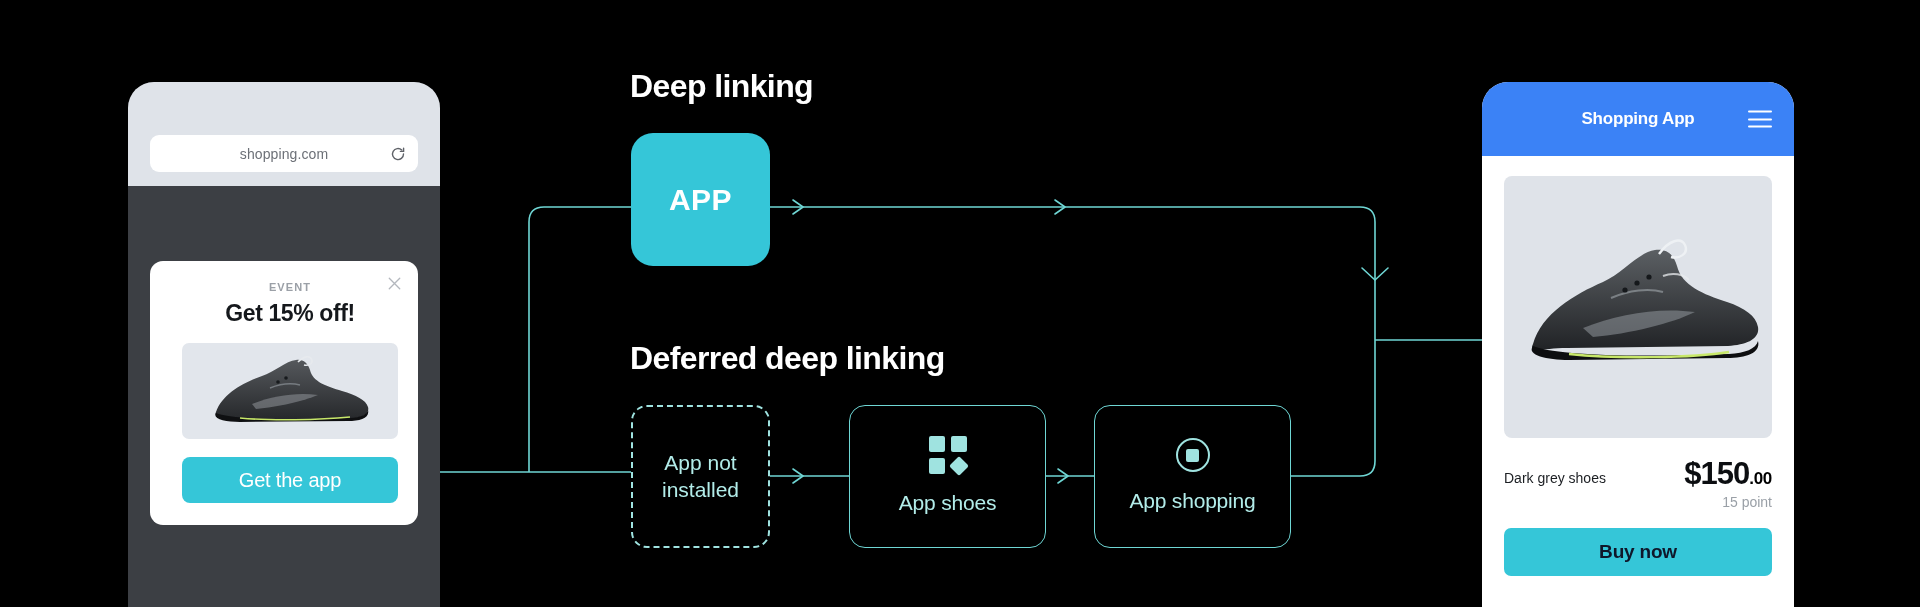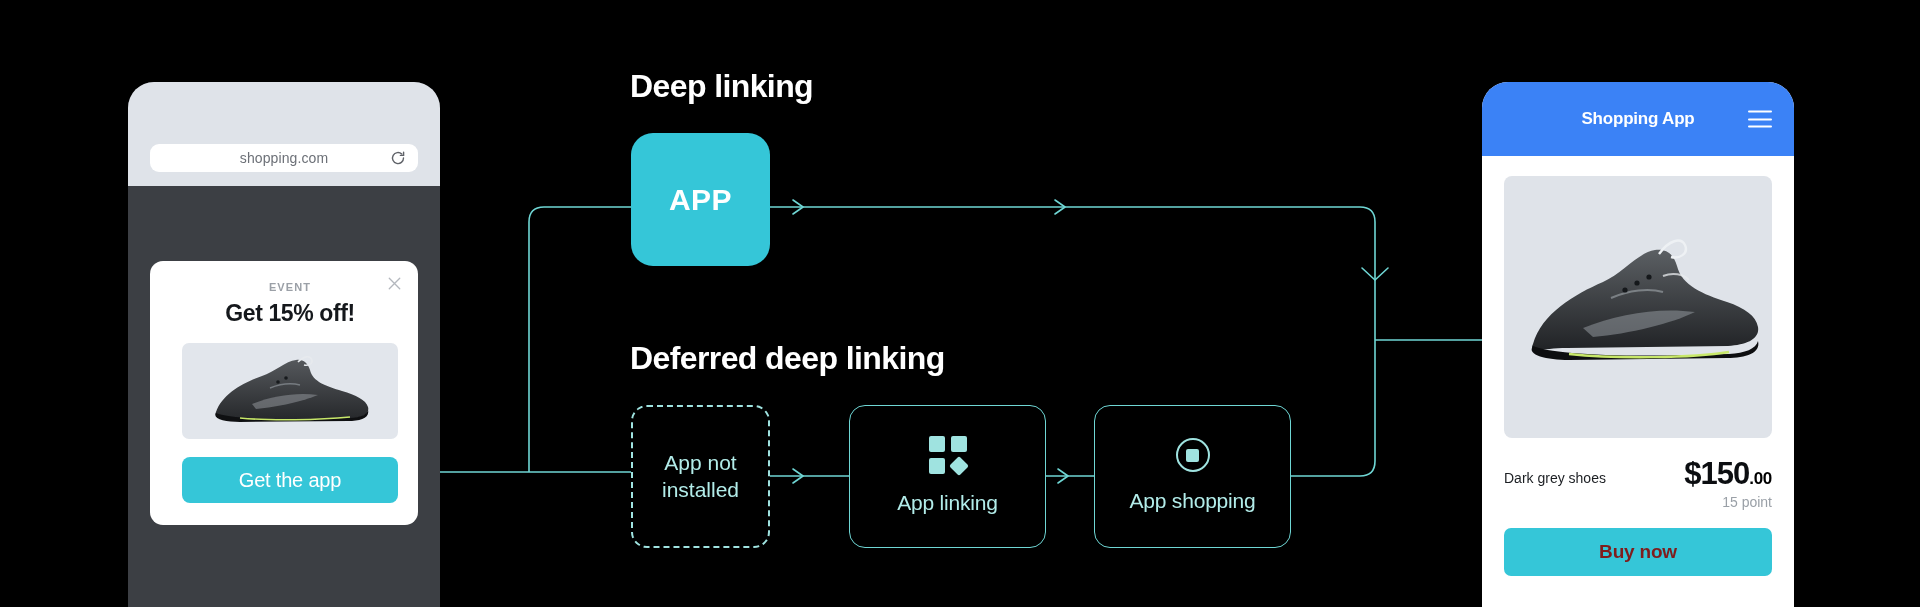--- a/index.html
+++ b/index.html
@@ -20,21 +20,21 @@
     width: 312px; height: 560px;
     background: #3c3f44;
     border-radius: 26px 26px 0 0;
     overflow: hidden;
   }
   .browser-chrome {
     height: 104px; background: #dfe3e9;
     display: flex; align-items: flex-end; padding: 0 22px 14px 22px;
   }
   .url-bar {
-    flex: 1; height: 28px; background: #ffffff; border-radius: 9px;
+    flex: 1; height: 37px; background: #ffffff; border-radius: 9px;
     display: flex; align-items: center; justify-content: center;
     position: relative; padding: 0 14px;
   }
   .url-text { font-size: 14px; color: #6c7077; letter-spacing: .1px; }
   .reload-icon {
     position: absolute; right: 12px; top: 50%; transform: translateY(-50%);
     width: 16px; height: 16px; color: #5f6268;
   }
 
   
@@ -94,21 +94,21 @@
   .product-row {
     margin-top: 18px; display: flex; align-items: flex-start; justify-content: space-between;
   }
   .product-name { font-size: 14px; color: #1b1e22; padding-top: 14px; }
   .price-block { text-align: right; }
   .price-main { font-size: 31px; font-weight: 700; color: #0c0e11; letter-spacing: -1px; }
   .price-cents { font-size: 17px; font-weight: 700; letter-spacing: -.3px; }
   .price-points { font-size: 14px; color: #9aa0a7; margin-top: 2px; }
   .buy-now {
     margin-top: 18px; height: 48px; width: 100%; border: none; cursor: pointer;
-    border-radius: 7px; background: #35c6d8; color: #7f1d1d;
+    border-radius: 7px; background: #35c6d8; color: #0f172a;
     font-size: 19px; font-weight: 700; letter-spacing: -.2px;
     display: flex; align-items: center; justify-content: center;
   }
 
   
   .section-title {
     position: absolute; color: #ffffff; font-size: 32px; font-weight: 700;
     letter-spacing: -.6px;
   }
   .title-deep { left: 630px; top: 68px; }
@@ -246,21 +246,21 @@
     <span class="flow-label-small">installed</span>
   </div>
 
   <div class="flow-box flow-solid-1">
     <span class="flow-icon market-icon">
       <i class="mi-a"></i>
         <i class="mi-b"></i>
         <i class="mi-c"></i>
         <i class="mi-d"></i>
     </span>
-    <span class="flow-label">App linking</span>
+    <span class="flow-label">App shoes</span>
   </div>
 
   <div class="flow-box flow-solid-2">
     <span class="flow-icon install-icon">
         <b></b>
       </span>
     <span class="flow-label">App shopping</span>
   </div>
 
   <div class="phone-right">

